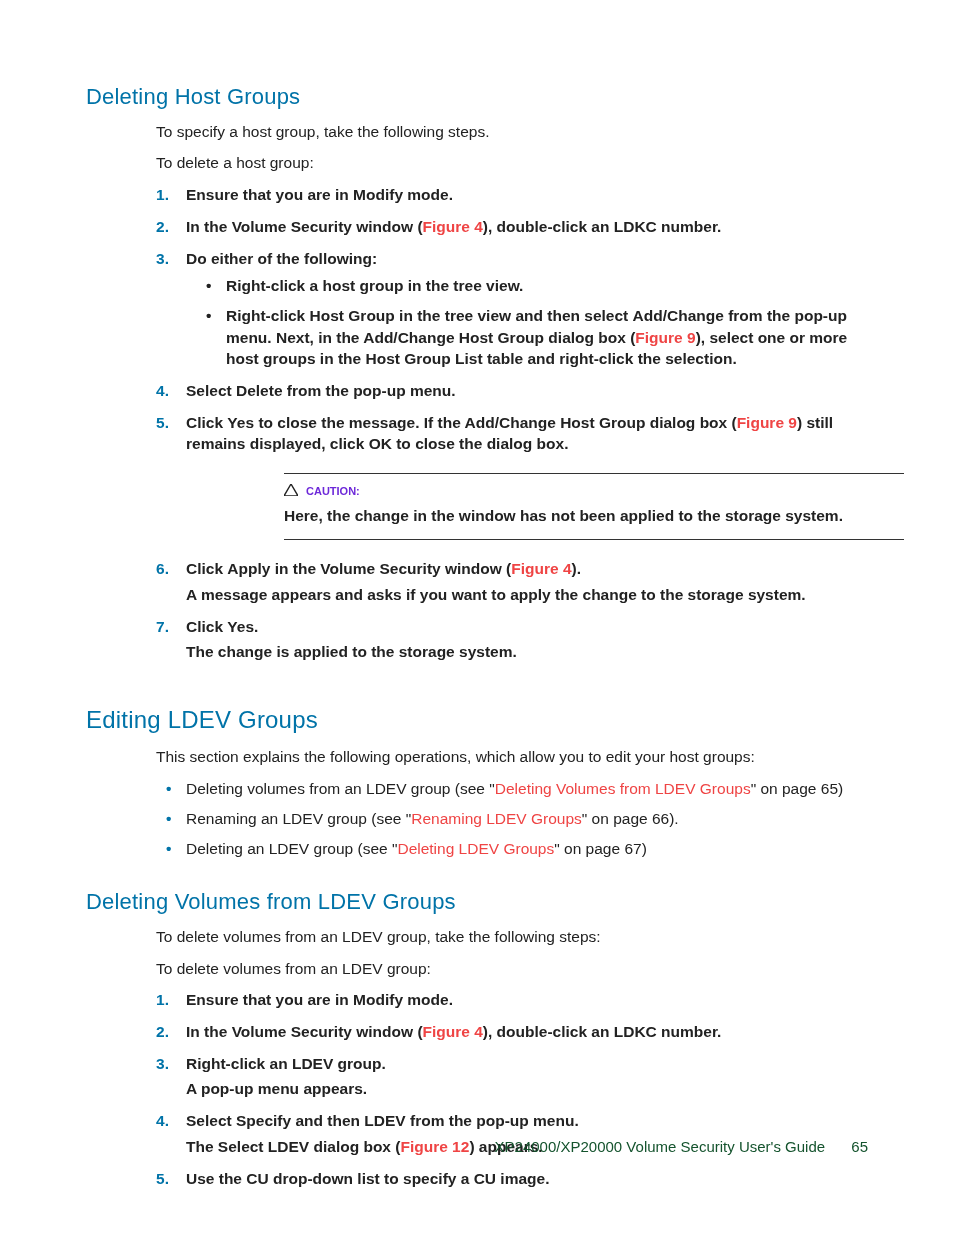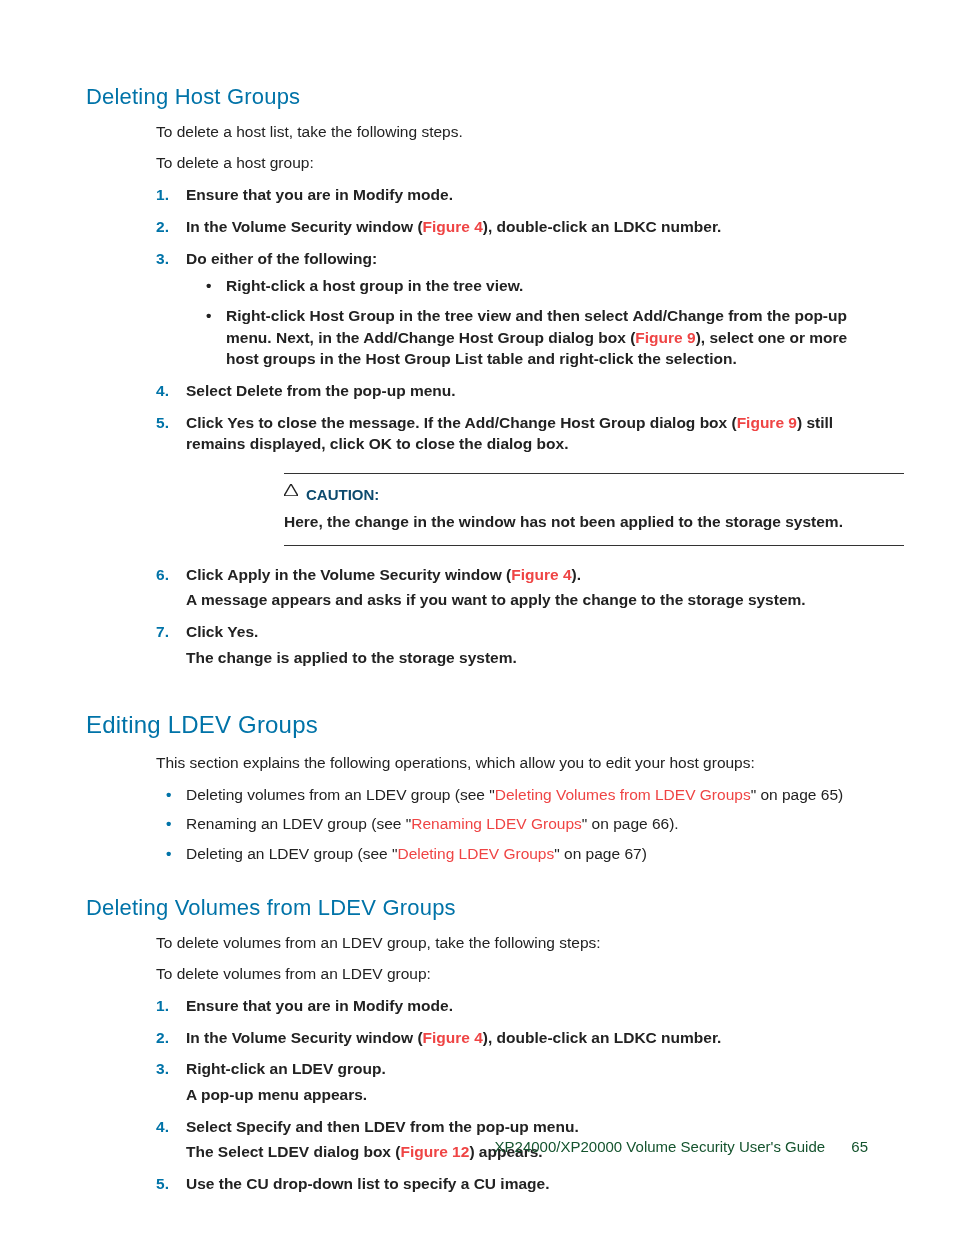--- a/index.html
+++ b/index.html
@@ -109,40 +109,40 @@
   .caution-row { display: flex; align-items: flex-start; }
   .tri {
     display: inline-block;
     width: 14px; height: 12px;
     position: relative;
     margin-right: 8px;
     vertical-align: -1px;
   }
   .tri svg { width: 14px; height: 12px; display:block; }
   .caution-label {
-    color: #0c4a6e;
-    font-size: 15px;
+    color: #6d28d9;
+    font-size: 11px;
   }
   .caution-text { margin: 6px 0 0 0; }
   .footer {
     position: absolute;
     bottom: 78px;
     right: 86px;
     font-size: 15px;
     color: #14532d;
   }
   .footer .pnum { margin-left: 22px; }
 </style>
 </head>
 <body>
 
 <div class="page">
 
   <h2>Deleting Host Groups</h2>
-  <p class="indent1">To delete a host list, take the following steps.</p>
+  <p class="indent1">To specify a host group, take the following steps.</p>
   <p class="indent1">To delete a host group:</p>
 
   <ol class="numlist">
     <li><span>Ensure that you are in Modify mode.</span></li>
     <li>
       <span>In the Volume Security window (</span><span class="link">Figure 4</span><span>), double-click an LDKC number.</span>
     </li>
     <li>
       <span>Do either of the following:</span>
       <ul class="bullets">

